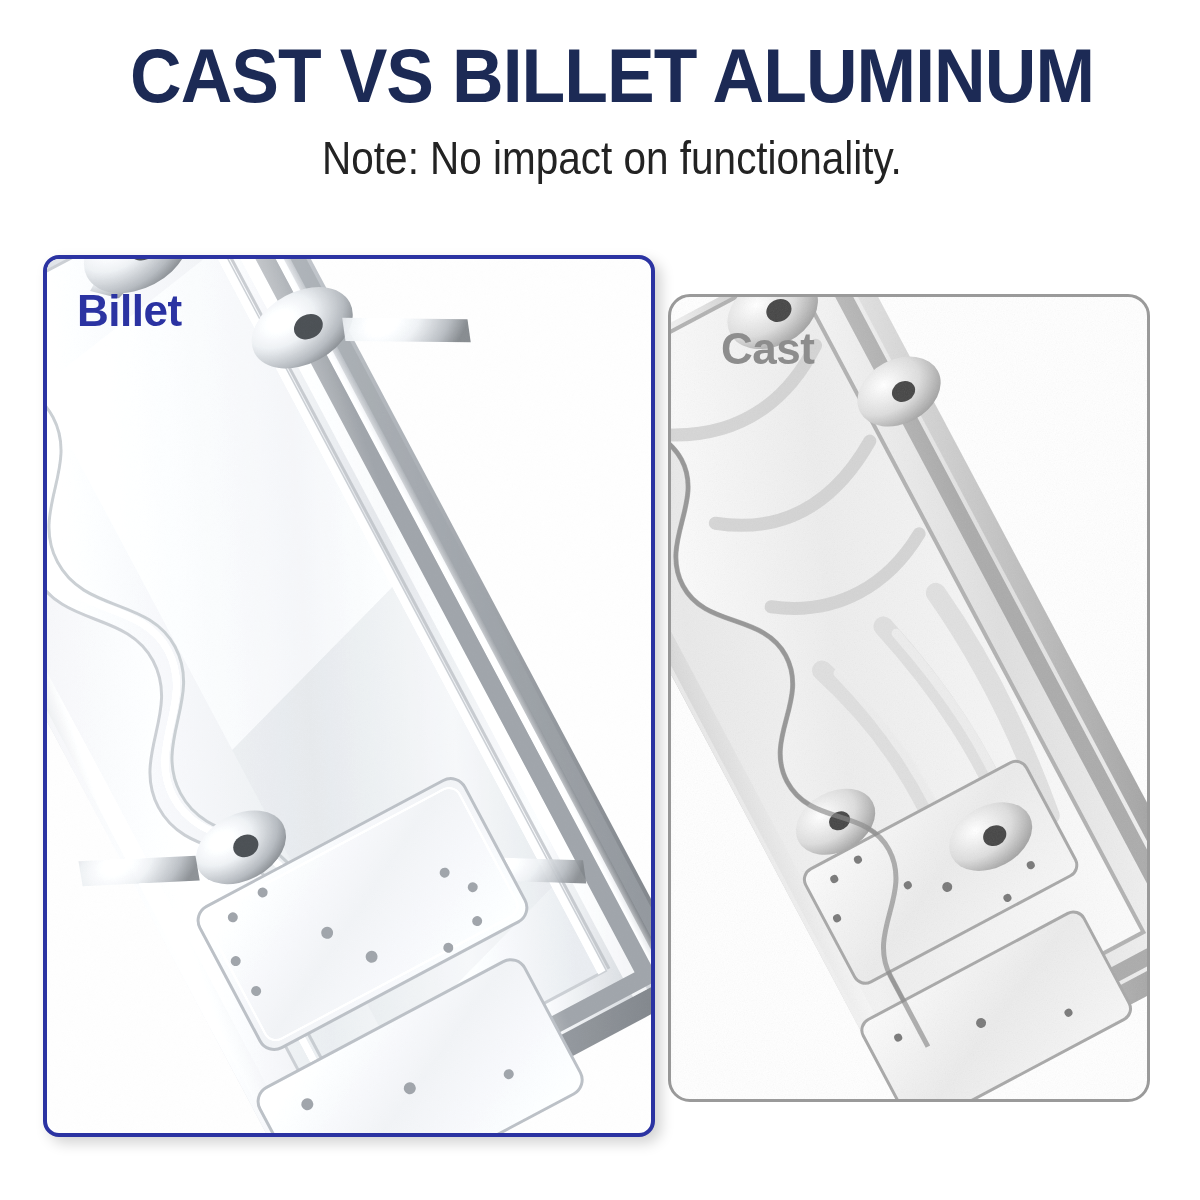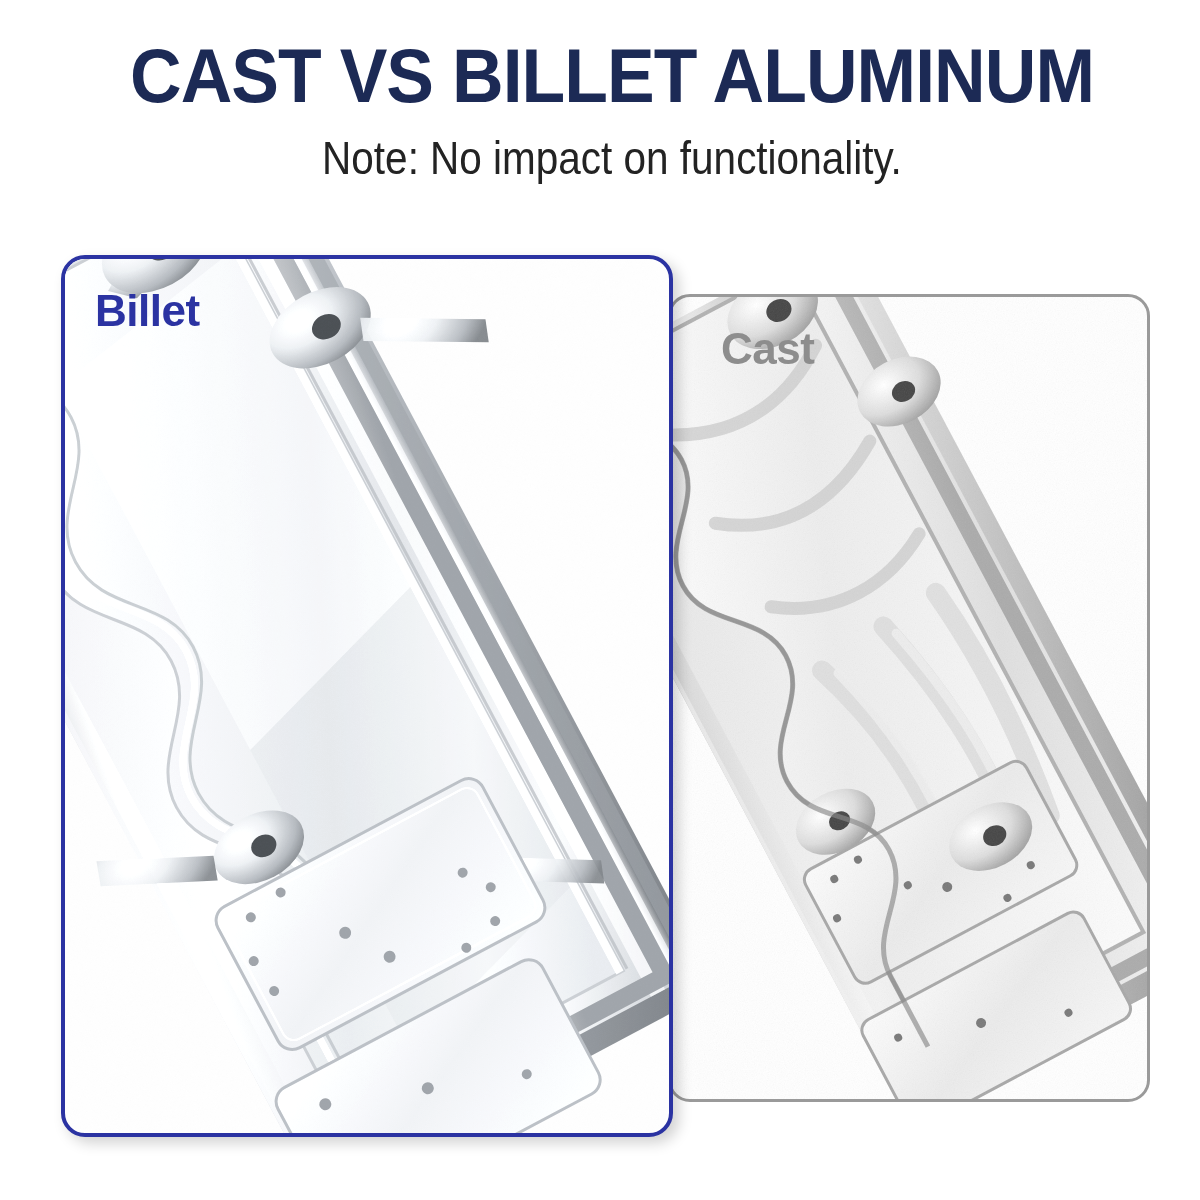--- a/index.html
+++ b/index.html
@@ -74,26 +74,26 @@
     width: 482px;
     height: 808px;
     border: 3px solid #9a9a9a;
     border-radius: 22px;
     background: #ffffff;
     z-index: 1;
   }
 
   
   #panel-billet {
-    left: 61px;
+    left: 43px;
     top: 255px;
     width: 612px;
     height: 882px;
     border: 4px solid #2b33a2;
-    border-radius: 24px;
+    border-radius: 16px;
     background: #ffffff;
     z-index: 3;
     box-shadow: 6px 6px 14px rgba(0,0,0,0.18);
   }
 
   .panel-label {
     position: absolute;
     z-index: 6;
     font-family: "Liberation Sans", sans-serif;
     font-weight: bold;

